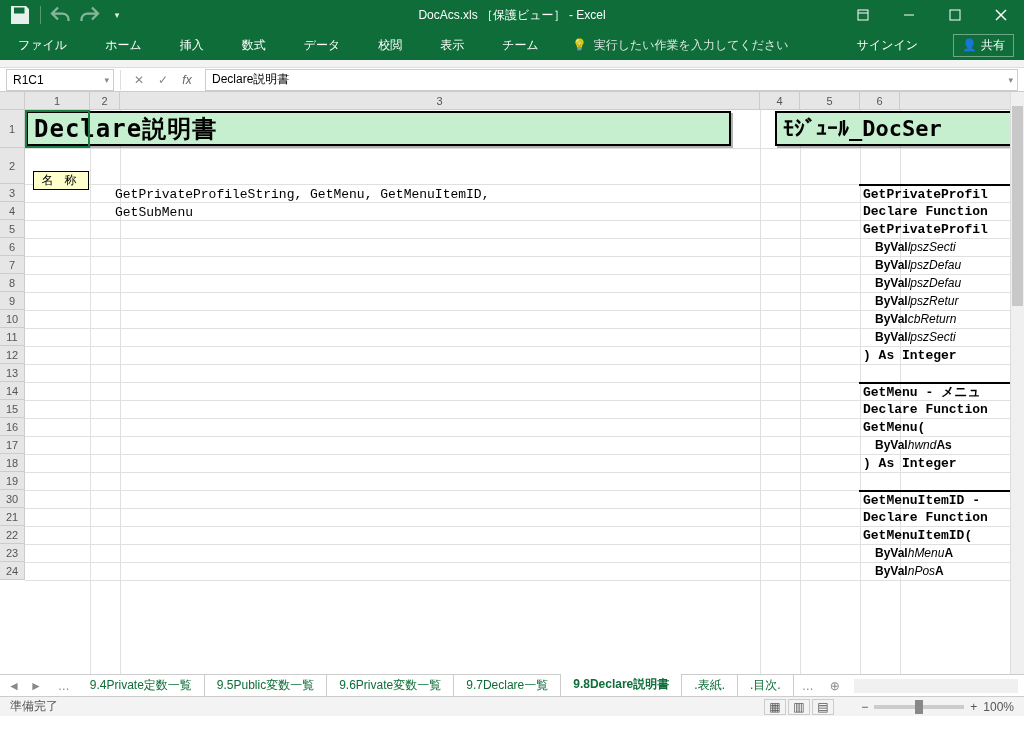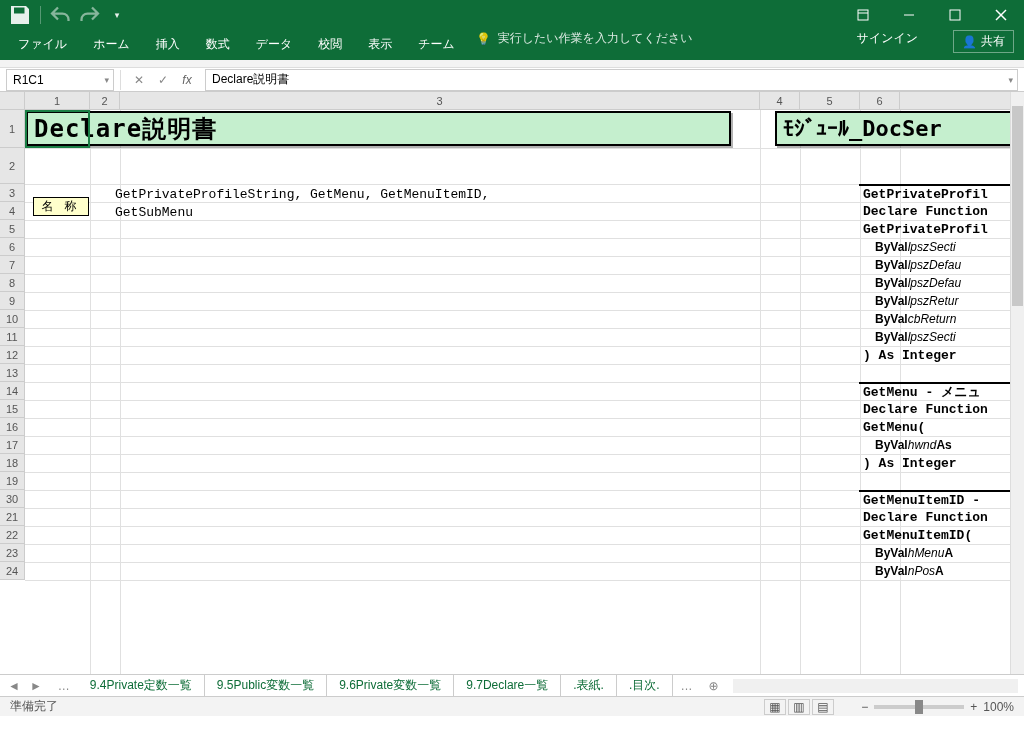--- a/index.html
+++ b/index.html
@@ -5,21 +5,21 @@
 *{margin:0;padding:0;box-sizing:border-box;font-family:"Meiryo UI","Yu Gothic UI",sans-serif;font-size:12px}
 body{background:#fff;width:1024px;height:736px;overflow:hidden;position:relative}
 .titlebar{height:30px;background:#0e6d38;display:flex;align-items:center;color:#fff;position:relative}
 .qat{display:flex;align-items:center;gap:4px;padding-left:8px}
 .qat-icon{width:24px;height:24px;display:flex;align-items:center;justify-content:center;opacity:.9}
 .qat-sep{width:1px;height:18px;background:rgba(255,255,255,.3);margin:0 4px}
 .title-text{position:absolute;left:50%;transform:translateX(-50%);font-size:12px}
 .win-controls{position:absolute;right:0;display:flex}
 .win-btn{width:46px;height:30px;display:flex;align-items:center;justify-content:center;font-size:13px}
 .win-btn svg{width:12px;height:12px}
-.ribbon-tabs{height:30px;background:#0e6d38;display:flex;align-items:flex-start;padding:0 6px;color:#fff;gap:2px;position:relative}
+.ribbon-tabs{height:30px;background:#0e6d38;display:flex;align-items:center;padding:0 6px;color:#fff;gap:14px;position:relative}
 .rtab{padding:6px 12px;font-size:12px;white-space:nowrap}
 .tell-me{display:flex;align-items:center;gap:6px;opacity:.85;margin-left:8px}
 .signin{position:absolute;right:106px;font-size:12px}
 .share{position:absolute;right:10px;display:flex;align-items:center;gap:4px;border:1px solid rgba(255,255,255,.4);padding:2px 8px;font-size:11px}
 .ribbon-gap{height:8px;background:#f3f3f3;border-bottom:1px solid #ddd}
 .formula-bar{height:24px;display:flex;align-items:center;border-bottom:1px solid #ccc;background:#fff}
 .name-box{width:108px;height:22px;border:1px solid #ccc;margin-left:6px;display:flex;align-items:center;padding:0 6px;font-size:12px;position:relative}
 .name-box::after{content:"▾";position:absolute;right:4px;color:#888;font-size:9px}
 .fb-sep{width:1px;height:20px;background:#ddd;margin:0 6px}
 .fb-btn{width:24px;height:22px;display:flex;align-items:center;justify-content:center;color:#888}
@@ -80,20 +80,21 @@
           <path d="M6 3L2 7l4 4M2 7h7a4 4 0 014 4v1"></path>
         </svg>
       </div>
     <div class="qat-icon" style="opacity:.5">
         <svg viewBox="0 0 16 16" fill="none" stroke="#fff" stroke-width="1.5">
           <path d="M10 3l4 4-4 4M14 7H7a4 4 0 00-4 4v1"></path>
         </svg>
       </div>
     <div class="qat-icon" style="font-size:9px">▾</div>
   </div>
+  <div class="title-text">DocAcs.xls ［保護ビュー］ - Excel</div>
   <div class="win-controls">
     <div class="win-btn">
         <svg viewBox="0 0 12 12" fill="none" stroke="#fff">
           <rect x="1" y="1" width="10" height="10"></rect>
           <line x1="1" y1="4" x2="11" y2="4"></line>
         </svg>
       </div>
     <div class="win-btn">
         <svg viewBox="0 0 12 12" stroke="#fff">
           <line x1="1" y1="6" x2="11" y2="6"></line>
@@ -212,21 +213,21 @@
           <div class="gl-h" style="top:416px"></div>
           <div class="gl-h" style="top:434px"></div>
           <div class="gl-h" style="top:452px"></div>
           <div class="gl-h" style="top:470px"></div>
       </div>
 
       <div class="header-cell-1">Declare説明書</div>
       <div class="header-cell-2">ﾓｼﾞｭｰﾙ_DocSer</div>
       <div class="selection"></div>
 
-      <div class="label-cell" style="top:87px">名 称</div>
+      <div class="label-cell" style="top:61px">名 称</div>
       <div class="cell mono" style="left:86px;top:93px;width:640px;height:18px">GetSubMenu</div>
       <div class="cell mono" style="left:86px;top:75px;width:640px;height:18px">GetPrivateProfileString, GetMenu, GetMenuItemID,</div>
 
       <div class="right-block">
         <div class="cell mono b thick-top" style="position:relative;height:18px;top:74px">GetPrivateProfil</div>
         <div class="cell mono b" style="position:relative;height:18px;top:74px">Declare Function</div>
         <div class="cell mono b" style="position:relative;height:18px;top:74px">GetPrivateProfil</div>
         <div class="cell mono" style="position:relative;height:18px;top:74px;padding-left:16px">
             <span class="b">ByVal </span>
             <span class="i">lpszSecti</span>
@@ -287,20 +288,21 @@
 <div class="sheet-tabs">
   <div class="nav-btns">
     <span>◄</span>
     <span>►</span>
   </div>
   <div class="stab-more">…</div>
   <div class="stab">9.4Private定数一覧</div>
   <div class="stab">9.5Public変数一覧</div>
   <div class="stab">9.6Private変数一覧</div>
   <div class="stab">9.7Declare一覧</div>
+  <div class="stab active">9.8Declare説明書</div>
   <div class="stab">.表紙.</div>
   <div class="stab">.目次.</div>
   <div class="stab-more">…</div>
   <div class="add-sheet">⊕</div>
   <div class="hscroll"></div>
 </div>
 
 <div class="status-bar">
   <span>準備完了</span>
   <div class="view-btns">

